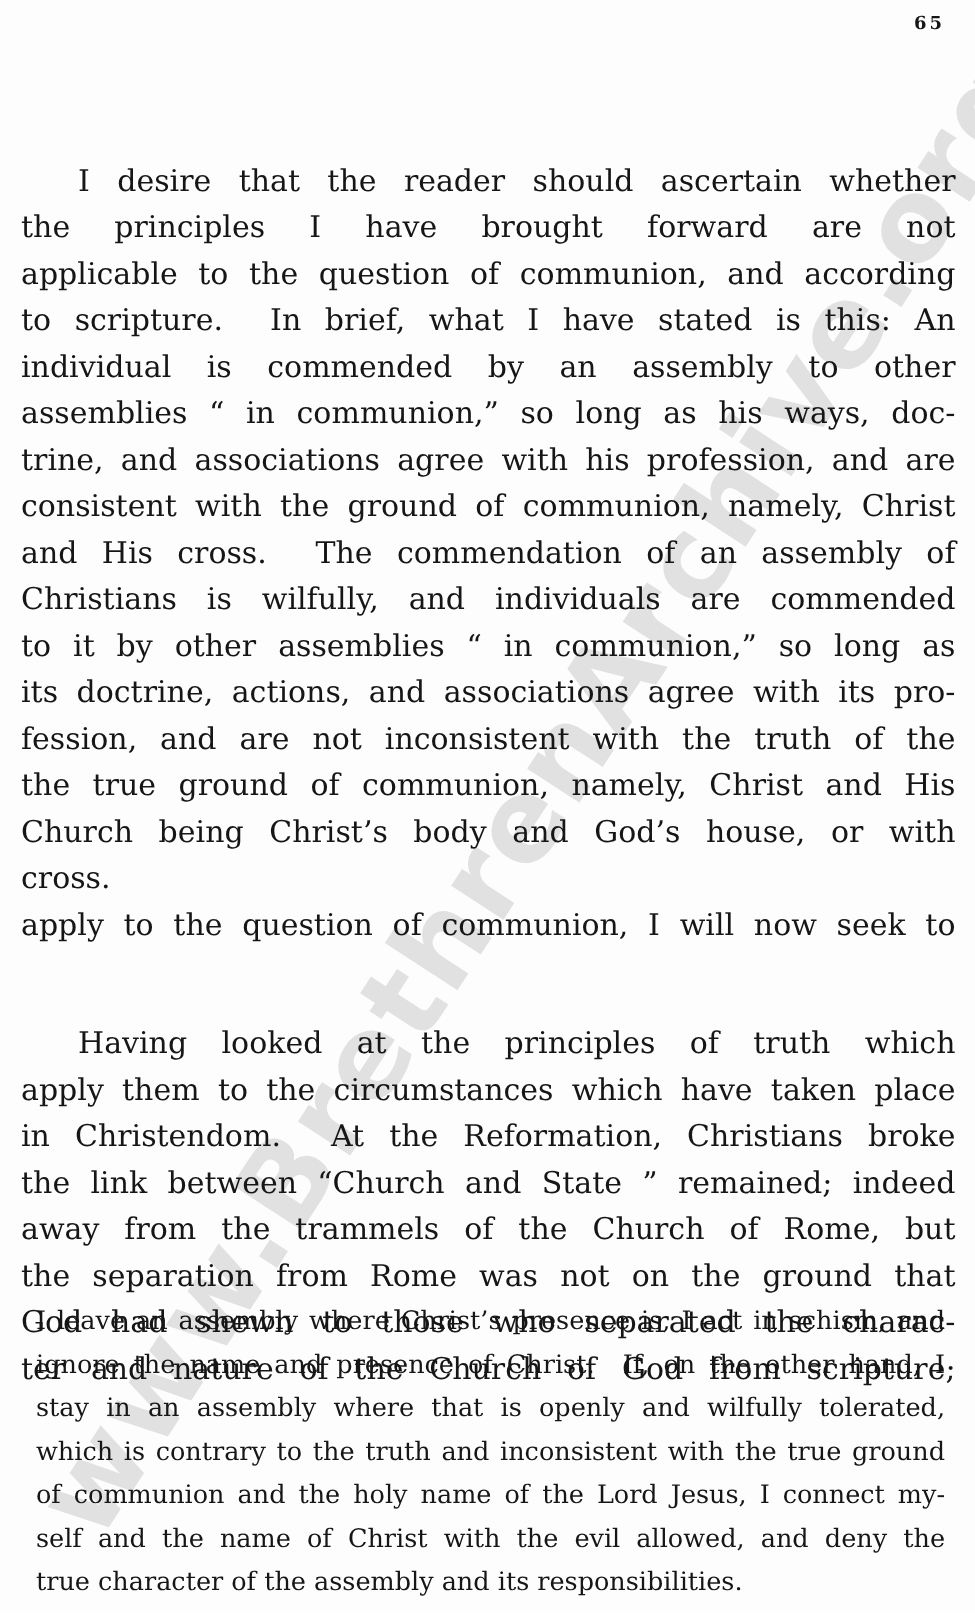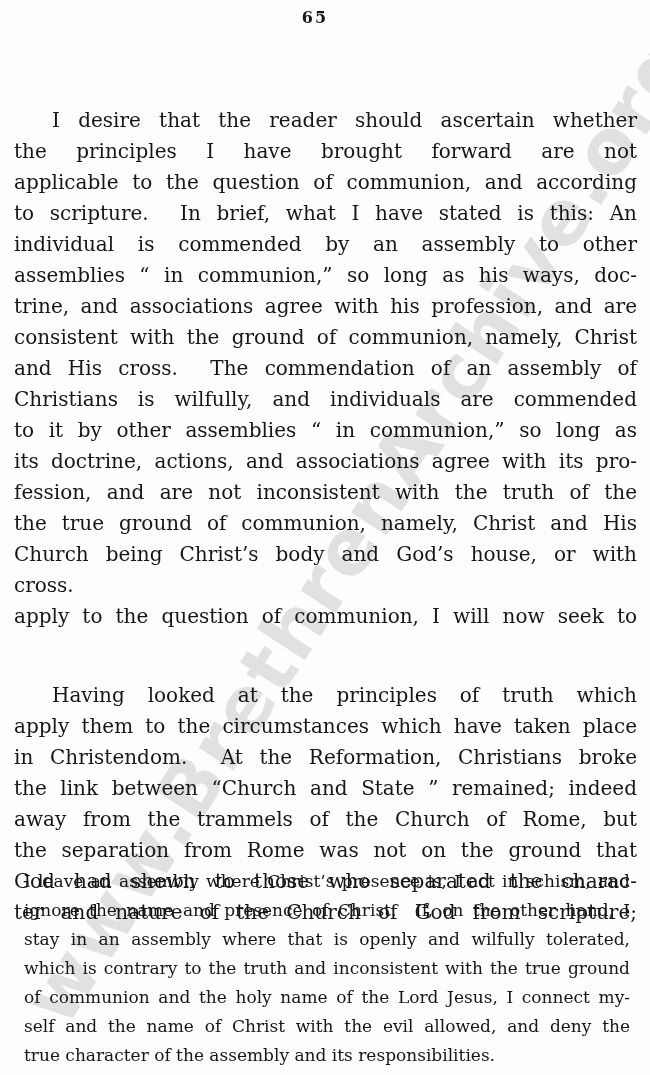--- a/index.html
+++ b/index.html
@@ -25,22 +25,22 @@
     white-space: nowrap;
     color: rgba(40, 40, 40, 0.13);
     z-index: 0;
     user-select: none;
   }
   .page-number {
     position: absolute;
     top: 8px;
     left: 0;
     right: 20px;
-    text-align: center;
-    font-size: 16px;
+    text-align: right;
+    font-size: 12px;
     font-weight: bold;
     letter-spacing: 2px;
     z-index: 1;
   }
   .body-text {
     position: absolute;
     top: 57px;
     left: 14px;
     right: 13px;
     z-index: 1;

